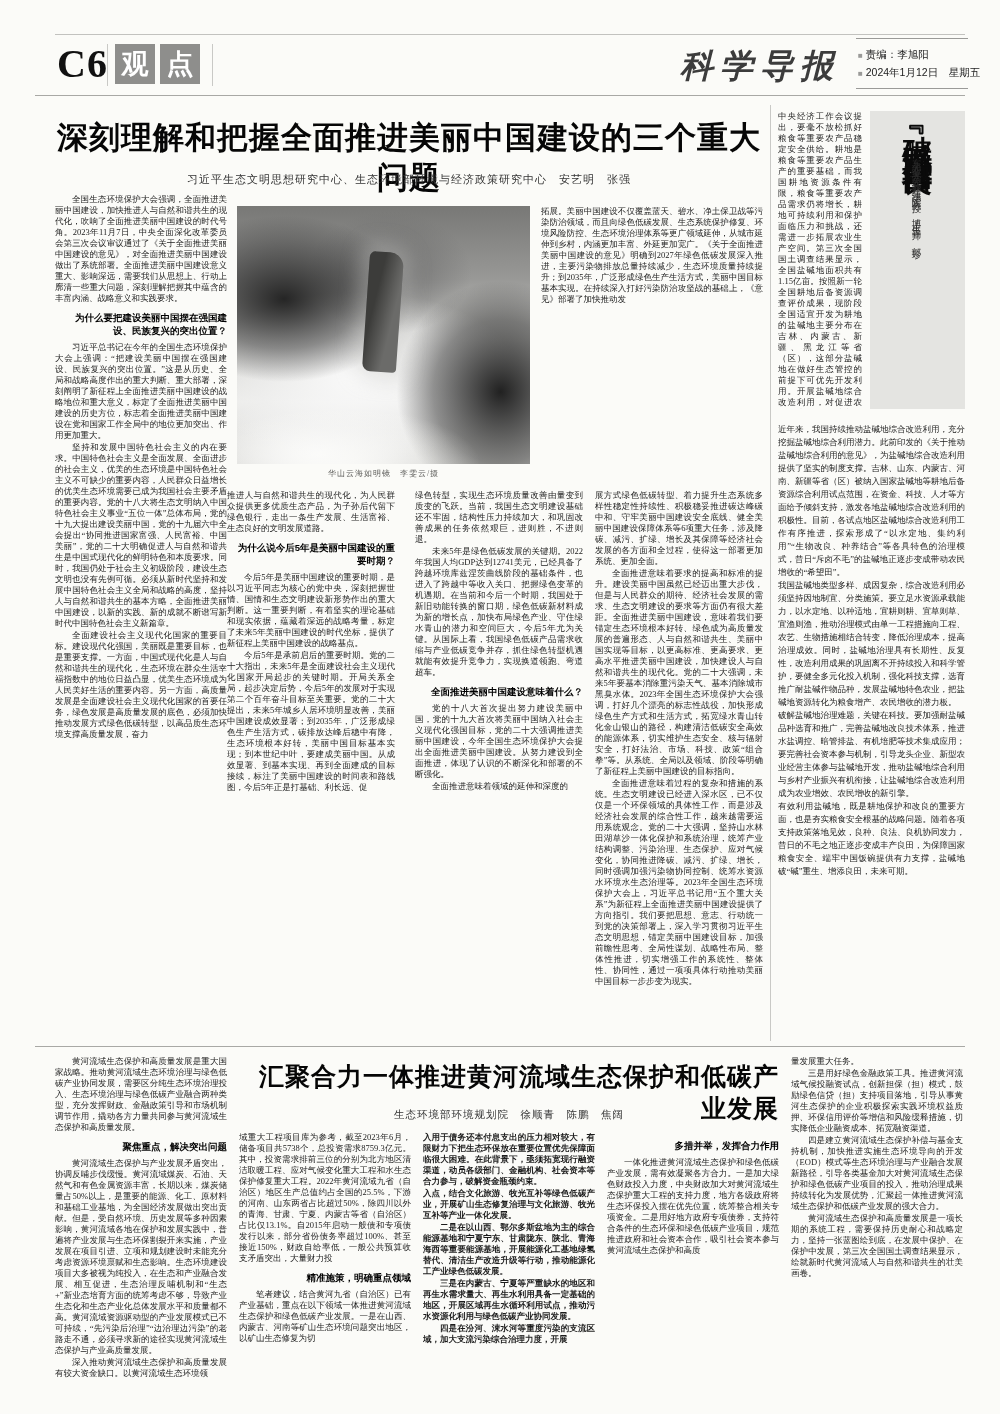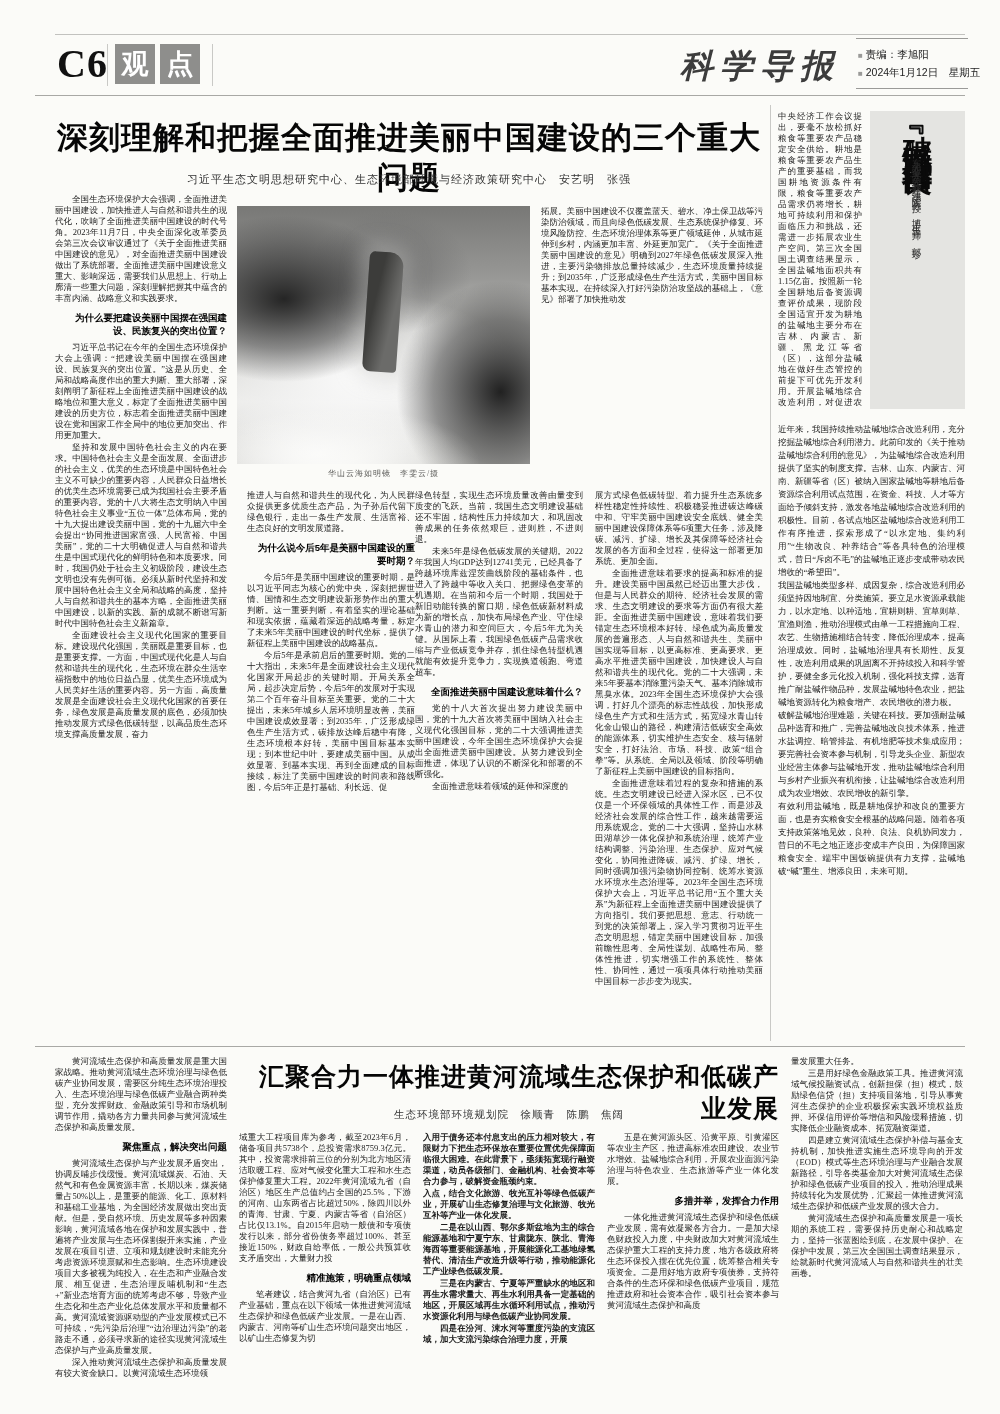--- a/index.html
+++ b/index.html
@@ -136,21 +136,21 @@
     <div class="photo abs" style="left:182px;top:12px;width:293px;height:258px;">
       <div class="pinnacle"></div>
       <div class="frost"></div>
     </div>
     <div class="caption abs" style="left:182px;top:274px;width:293px;">华山云海如明镜　李雯云/摄</div>
 
     <div class="bodytext abs" style="left:486px;top:12px;width:222px;height:276px;">
         <div class="para cont">拓展。美丽中国建设不仅覆盖蓝天、碧水、净土保卫战等污染防治领域，而且向绿色低碳发展、生态系统保护修复、环境风险防控、生态环境治理体系等更广领域延伸，从城市延伸到乡村，内涵更加丰富、外延更加宽广。《关于全面推进美丽中国建设的意见》明确到2027年绿色低碳发展深入推进，主要污染物排放总量持续减少，生态环境质量持续提升；到2035年，广泛形成绿色生产生活方式，美丽中国目标基本实现。在持续深入打好污染防治攻坚战的基础上，《意见》部署了加快推动发</div>
       </div>
 
-    <div class="bodytext abs" style="left:192px;top:296px;width:168px;height:548px;">
+    <div class="bodytext abs" style="left:172px;top:296px;width:168px;height:548px;">
         <div class="para cont">推进人与自然和谐共生的现代化，为人民群众提供更多优质生态产品，为子孙后代留下绿色银行，走出一条生产发展、生活富裕、生态良好的文明发展道路。</div>
         <div class="sub">为什么说今后5年是美丽中国建设的重要时期？</div>
         <div class="para">今后5年是美丽中国建设的重要时期，是以习近平同志为核心的党中央，深刻把握世情、国情和生态文明建设新形势作出的重大判断。这一重要判断，有着坚实的理论基础和现实依据，蕴藏着深远的战略考量，标定了未来5年美丽中国建设的时代坐标，提供了新征程上美丽中国建设的战略基点。</div>
         <div class="para">今后5年是承前启后的重要时期。党的二十大指出，未来5年是全面建设社会主义现代化国家开局起步的关键时期。开局关系全局，起步决定后势，今后5年的发展对于实现第二个百年奋斗目标至关重要。党的二十大提出，未来5年城乡人居环境明显改善，美丽中国建设成效显著；到2035年，广泛形成绿色生产生活方式，碳排放达峰后稳中有降，生态环境根本好转，美丽中国目标基本实现；到本世纪中叶，要建成美丽中国。从成效显著、到基本实现、再到全面建成的目标接续，标注了美丽中国建设的时间表和路线图，今后5年正是打基础、利长远、促</div>
       </div>
     <div class="bodytext abs" style="left:360px;top:296px;width:168px;height:548px;">
         <div class="para cont">绿色转型，实现生态环境质量改善由量变到质变的飞跃。当前，我国生态文明建设基础还不牢固，结构性压力持续加大，和巩固改善成果的任务依然艰巨，进则胜，不进则退。</div>
         <div class="para">未来5年是绿色低碳发展的关键期。2022年我国人均GDP达到12741美元，已经具备了跨越环境库兹涅茨曲线阶段的基础条件，也进入了跨越中等收入关口、把握绿色变革的机遇期。在当前和今后一个时期，我国处于新旧动能转换的窗口期，绿色低碳新材料成为新的增长点，加快布局绿色产业、守住绿水青山的潜力和空间巨大，今后5年尤为关键。从国际上看，我国绿色低碳产品需求收缩与产业低碳竞争并存，抓住绿色转型机遇就能有效提升竞争力，实现换道领跑、弯道超车。</div>
         <div class="sub">全面推进美丽中国建设意味着什么？</div>
         <div class="para">党的十八大首次提出努力建设美丽中国，党的十九大首次将美丽中国纳入社会主义现代化强国目标，党的二十大强调推进美丽中国建设，今年全国生态环境保护大会提出全面推进美丽中国建设。从努力建设到全面推进，体现了认识的不断深化和部署的不断强化。</div>
@@ -205,21 +205,20 @@
       <div class="para">笔者建议，结合黄河九省（自治区）已有产业基础，重点在以下领域一体推进黄河流域生态保护和绿色低碳产业发展。一是在山西、内蒙古、河南等矿山生态环境问题突出地区，以矿山生态修复为切</div>
     </div>
   <div class="bodytext abs" style="left:368px;top:76px;width:172px;height:268px;font-weight:bold;">
       <div class="para cont">入用于债务还本付息支出的压力相对较大，有限财力下把生态环保放在重要位置优先保障面临很大困难。在此背景下，亟须拓宽现行融资渠道，动员各级部门、金融机构、社会资本等合力参与，破解资金瓶颈约束。</div>
       <div class="para cont">入点，结合文化旅游、牧光互补等绿色低碳产业，开展矿山生态修复治理与文化旅游、牧光互补等产业一体化发展。</div>
       <div class="para">二是在以山西、鄂尔多斯盆地为主的综合能源基地和宁夏宁东、甘肃陇东、陕北、青海海西等重要能源基地，开展能源化工基地绿氢替代、清洁生产改造升级等行动，推动能源化工产业绿色低碳发展。</div>
       <div class="para">三是在内蒙古、宁夏等严重缺水的地区和再生水需求量大、再生水利用具备一定基础的地区，开展区域再生水循环利用试点，推动污水资源化利用与绿色低碳产业协同发展。</div>
       <div class="para">四是在汾河、涑水河等重度污染的支流区域，加大支流污染综合治理力度，开展</div>
     </div>
   <div class="bodytext abs" style="left:552px;top:76px;width:172px;height:268px;">
-      <div class="para">五是在黄河源头区、沿黄平原、引黄灌区等农业主产区，推进高标准农田建设、农业节水增效、盐碱地综合利用，开展农业面源污染治理与特色农业、生态旅游等产业一体化发展。</div>
       <div class="sub">多措并举，发挥合力作用</div>
       <div class="para">一体化推进黄河流域生态保护和绿色低碳产业发展，需有效凝聚各方合力。一是加大绿色财政投入力度，中央财政加大对黄河流域生态保护重大工程的支持力度，地方各级政府将生态环保投入摆在优先位置，统筹整合相关专项资金。二是用好地方政府专项债券，支持符合条件的生态环保和绿色低碳产业项目，规范推进政府和社会资本合作，吸引社会资本参与黄河流域生态保护和高质</div>
     </div>
 
   <div class="bodytext abs" style="left:736px;top:0;width:172px;height:344px;">
       <div class="para cont">量发展重大任务。</div>
       <div class="para">三是用好绿色金融政策工具。推进黄河流域气候投融资试点，创新担保（担）模式，鼓励绿色信贷（担）支持项目落地，引导从事黄河生态保护的企业积极探索实践环境权益质押、环保信用评价等增信和风险缓释措施，切实降低企业融资成本、拓宽融资渠道。</div>
       <div class="para">四是建立黄河流域生态保护补偿与基金支持机制，加快推进实施生态环境导向的开发（EOD）模式等生态环境治理与产业融合发展新路径，引导各类基金加大对黄河流域生态保护和绿色低碳产业项目的投入，推动治理成果持续转化为发展优势，汇聚起一体推进黄河流域生态保护和低碳产业发展的强大合力。</div>
       <div class="para">黄河流域生态保护和高质量发展是一项长期的系统工程，需要保持历史耐心和战略定力，坚持一张蓝图绘到底，在发展中保护、在保护中发展，第三次全国国土调查结果显示，绘就新时代黄河流域人与自然和谐共生的壮美画卷。</div>
     </div>

